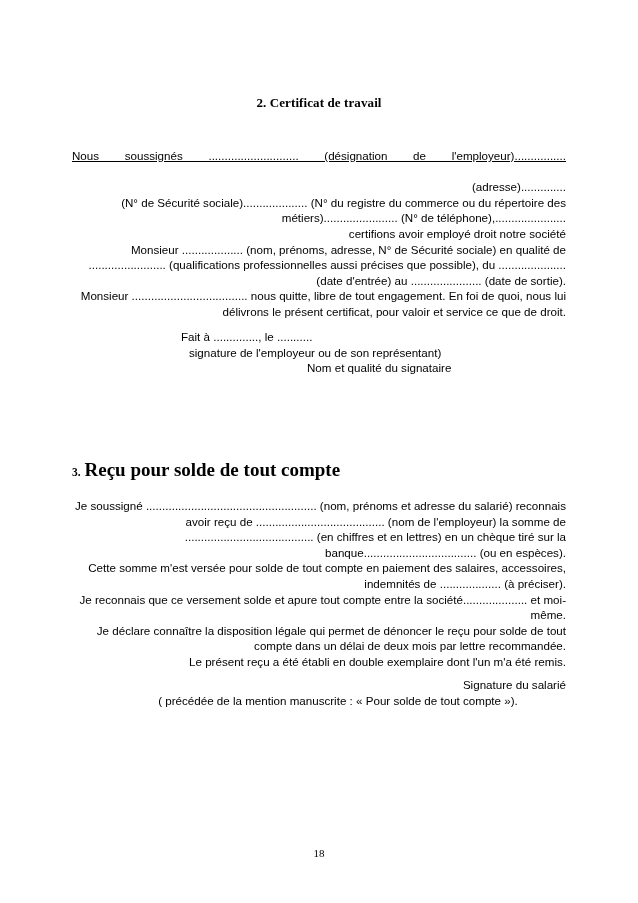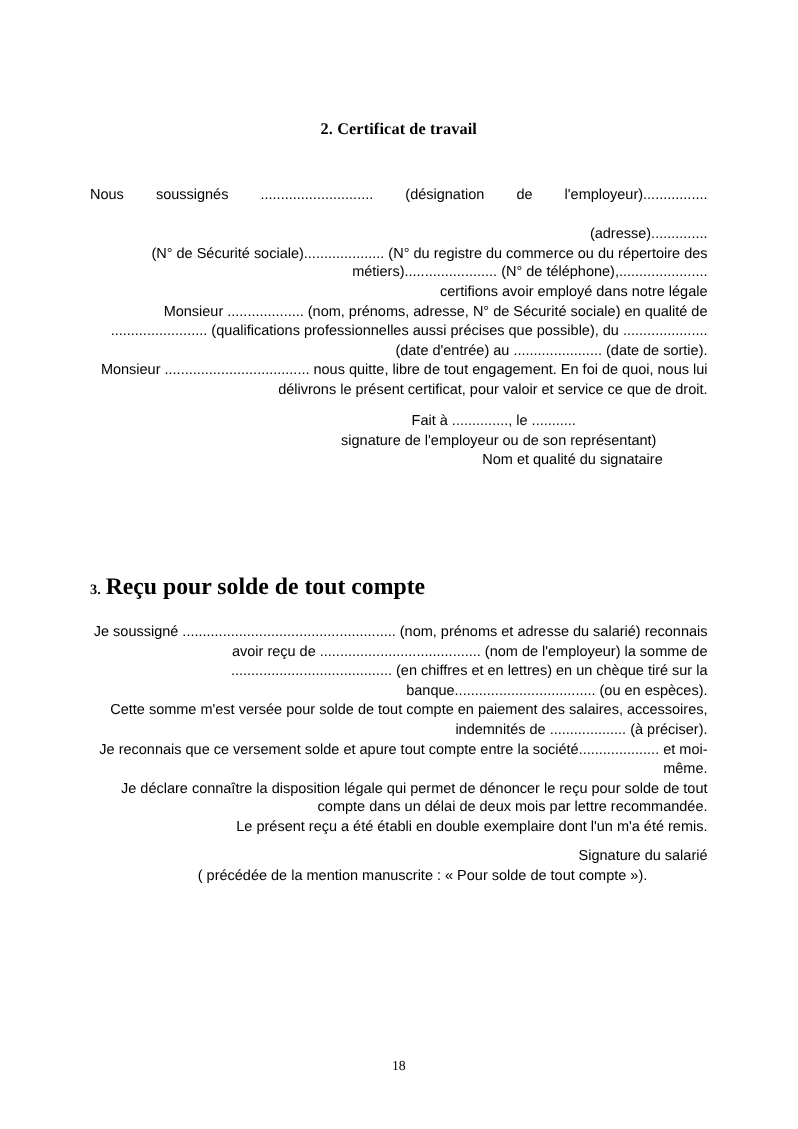--- a/index.html
+++ b/index.html
@@ -67,20 +67,21 @@
     text-align: justify;
     text-justify: inter-word;
   }
   .body-block p {
     margin: 0;
     padding: 0;
   }
   
   .body-block p.j {
     text-align: justify;
+    text-decoration: underline;
   }
   .body-block p.j::after {
     content: "";
     display: inline-block;
     width: 100%;
   }
   .body-block p.nj {
     text-align: right;
   }
 
@@ -93,23 +94,23 @@
     font-family: "Liberation Sans", sans-serif;
     font-size: 11.6px;
     line-height: 15.6px;
     color: #000;
     white-space: nowrap;
   }
   .sig-block div { margin: 0; }
 
   #sig-certificat {
     top: 329px;
-    left: 87px;
+    left: 59px;
     width: 494px;
-    text-align: center;
+    text-align: left;
   }
   #sig-certificat .l1 { padding-left: 122px; }
   #sig-certificat .l2 { padding-left: 130px; }
   #sig-certificat .l3 { padding-left: 248px; }
 
   #sig-recu {
     top: 677px;
     left: 72px;
     width: 494px;
     text-align: center;
@@ -133,21 +134,21 @@
 <body>
 
 <div class="page">
 
   <div class="doc-title" id="title-certificat">2. Certificat de travail</div>
 
   <div class="body-block" id="block-certificat">
     <p class="j">Nous soussignés ............................ (désignation de l'employeur)................</p>
     <p class="nj">(adresse)..............</p>
     <p class="nj">(N° de Sécurité sociale).................... (N° du registre du commerce ou du répertoire des métiers)....................... (N° de téléphone),......................</p>
-    <p class="nj">certifions avoir employé dans notre légale</p>
+    <p class="nj">certifions avoir employé droit notre société</p>
     <p class="nj">Monsieur ................... (nom, prénoms, adresse, N° de Sécurité sociale) en qualité de ........................ (qualifications professionnelles aussi précises que possible), du .....................</p>
     <p class="nj">(date d'entrée) au ...................... (date de sortie).</p>
     <p class="nj">Monsieur .................................... nous quitte, libre de tout engagement. En foi de quoi, nous lui délivrons le présent certificat, pour valoir et service ce que de droit.</p>
   </div>
 
   <div class="sig-block" id="sig-certificat">
     <div class="l1">Fait à .............., le ...........</div>
     <div class="l2">signature de l'employeur ou de son  représentant)</div>
     <div class="l3">Nom et qualité du signataire</div>
   </div>

